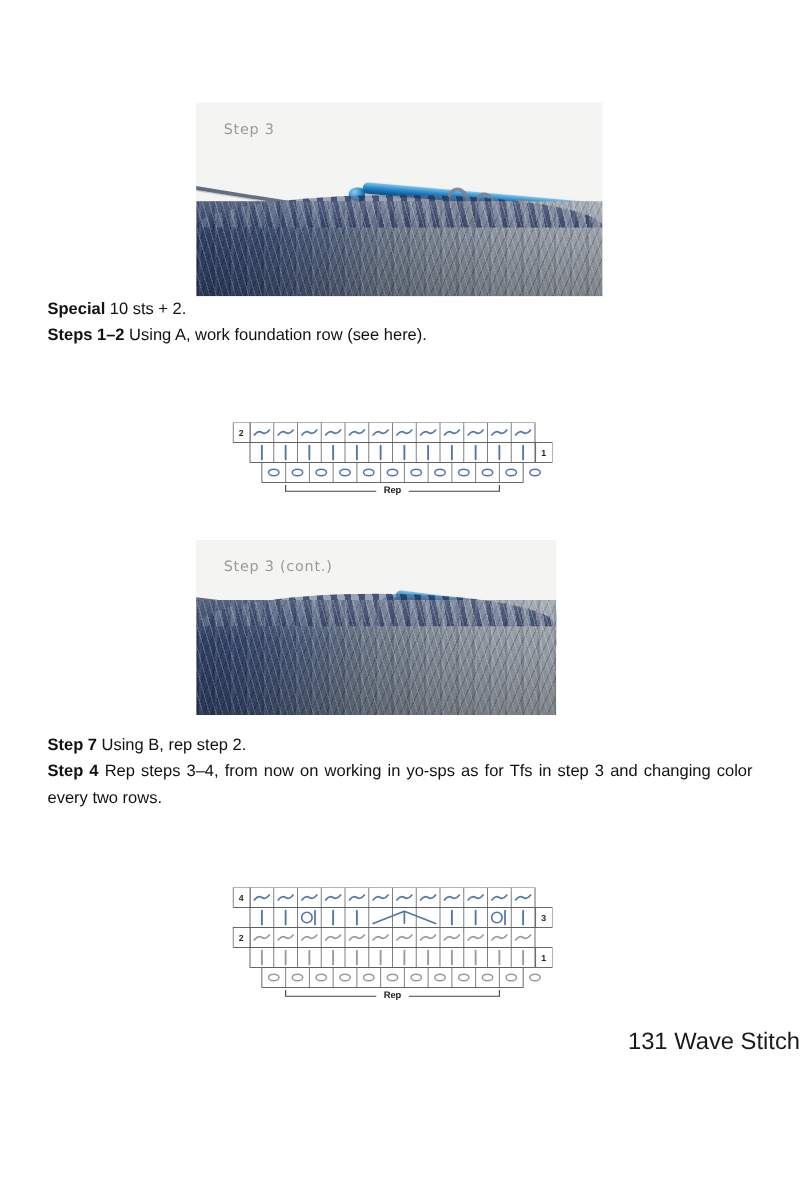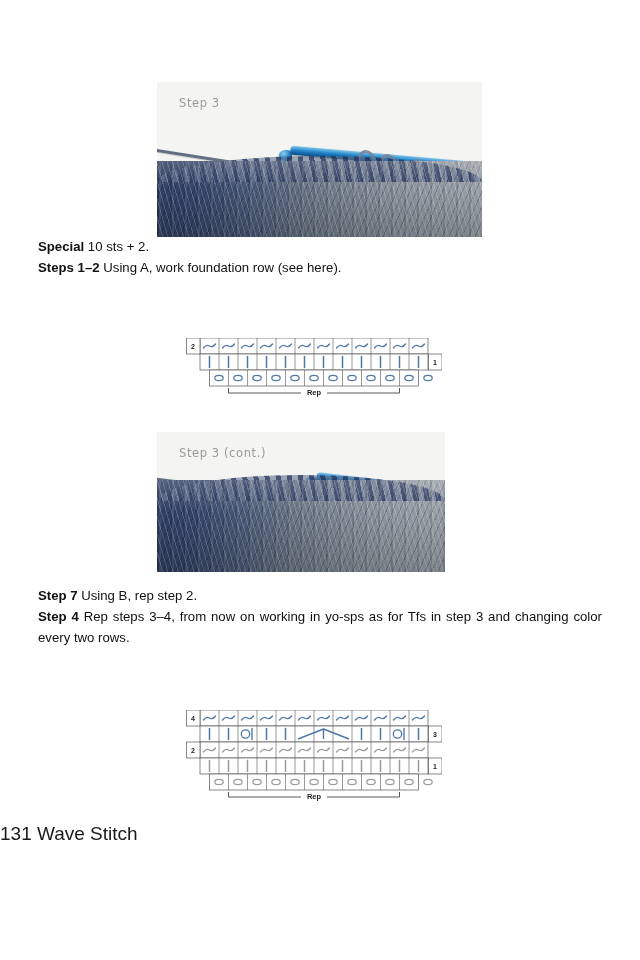--- a/index.html
+++ b/index.html
@@ -129,21 +129,21 @@
   #chart-1 { left: 186px; top: 338px; }
   #chart-2 { left: 186px; top: 710px; }
 
   .chart svg { display: block; }
 
   
   #pattern-title {
     position: absolute;
     left: 0; right: 0;
     top: 823px;
-    text-align: left;
+    text-align: right;
     font-size: 19px;
     color: #1a1a1a;
     font-family: "Liberation Sans", sans-serif;
   }
 </style>
 </head>
 <body>
 
 <div class="photo" id="photo-step3">
   <div class="photo-label">Step 3</div>

